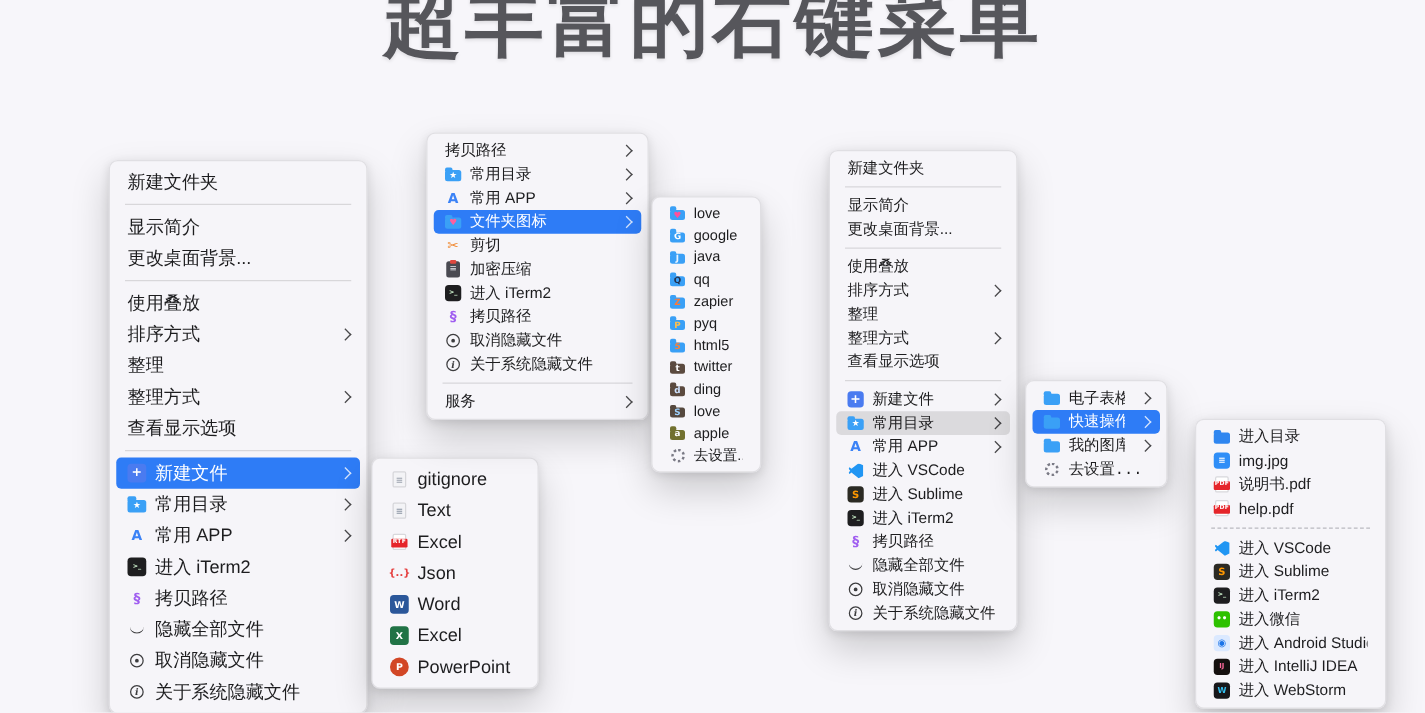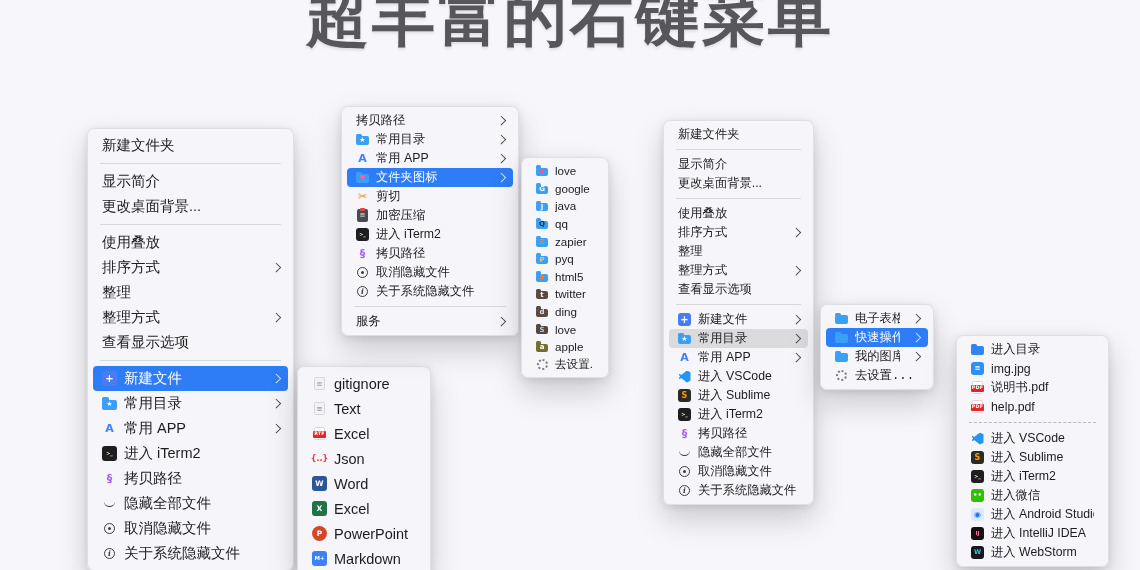--- a/index.html
+++ b/index.html
@@ -205,26 +205,20 @@
         <span class="sq" style="background: rgb(33, 115, 70); color: rgb(255, 255, 255); font-size: 7.5px;">X</span>
       </span>
       <span class="lbl">Excel</span>
     </div>
     <div class="mi">
       <span class="ic">
         <span class="sq" style="background: rgb(210, 71, 38); color: rgb(255, 255, 255); font-size: 7.5px; border-radius: 50%;">P</span>
       </span>
       <span class="lbl">PowerPoint</span>
     </div>
-    <div class="mi">
-      <span class="ic">
-        <span class="sq" style="background: rgb(59, 130, 246); color: rgb(255, 255, 255); font-size: 5.5px;">M+</span>
-      </span>
-      <span class="lbl">Markdown</span>
-    </div>
   </div>
 <div class="menu menu-sm" style="left:341px;top:106px;width:178px;">
     <div class="mi">
       <span class="lbl">拷贝路径</span>
       <span class="chev"></span>
     </div>
     <div class="mi">
       <span class="ic">
         <span class="folder" style="background: rgb(58, 160, 246);">
           <span class="femb" style="color: rgb(255, 255, 255);">★</span>

